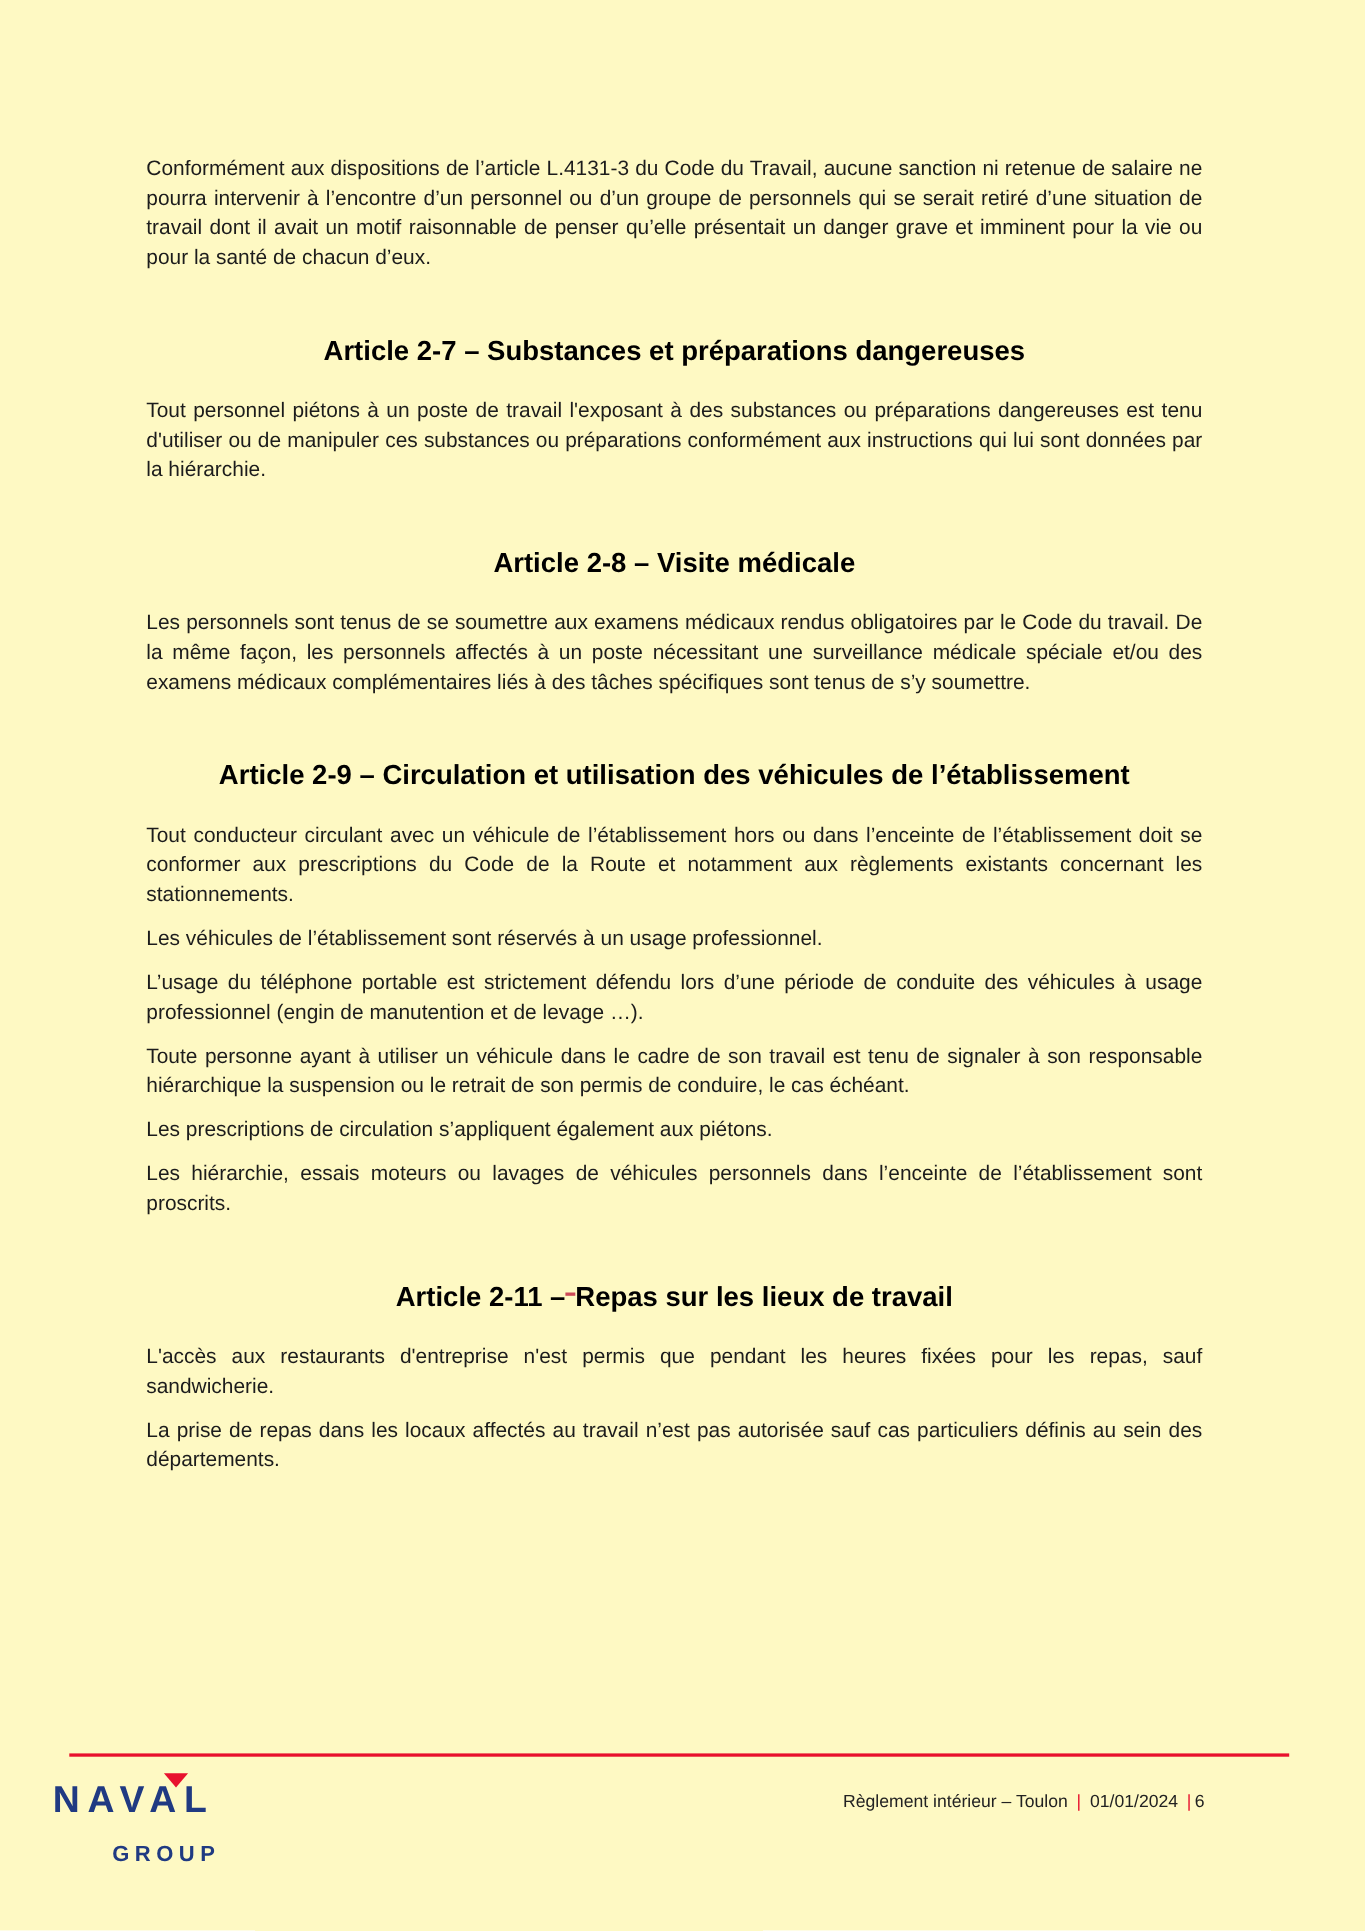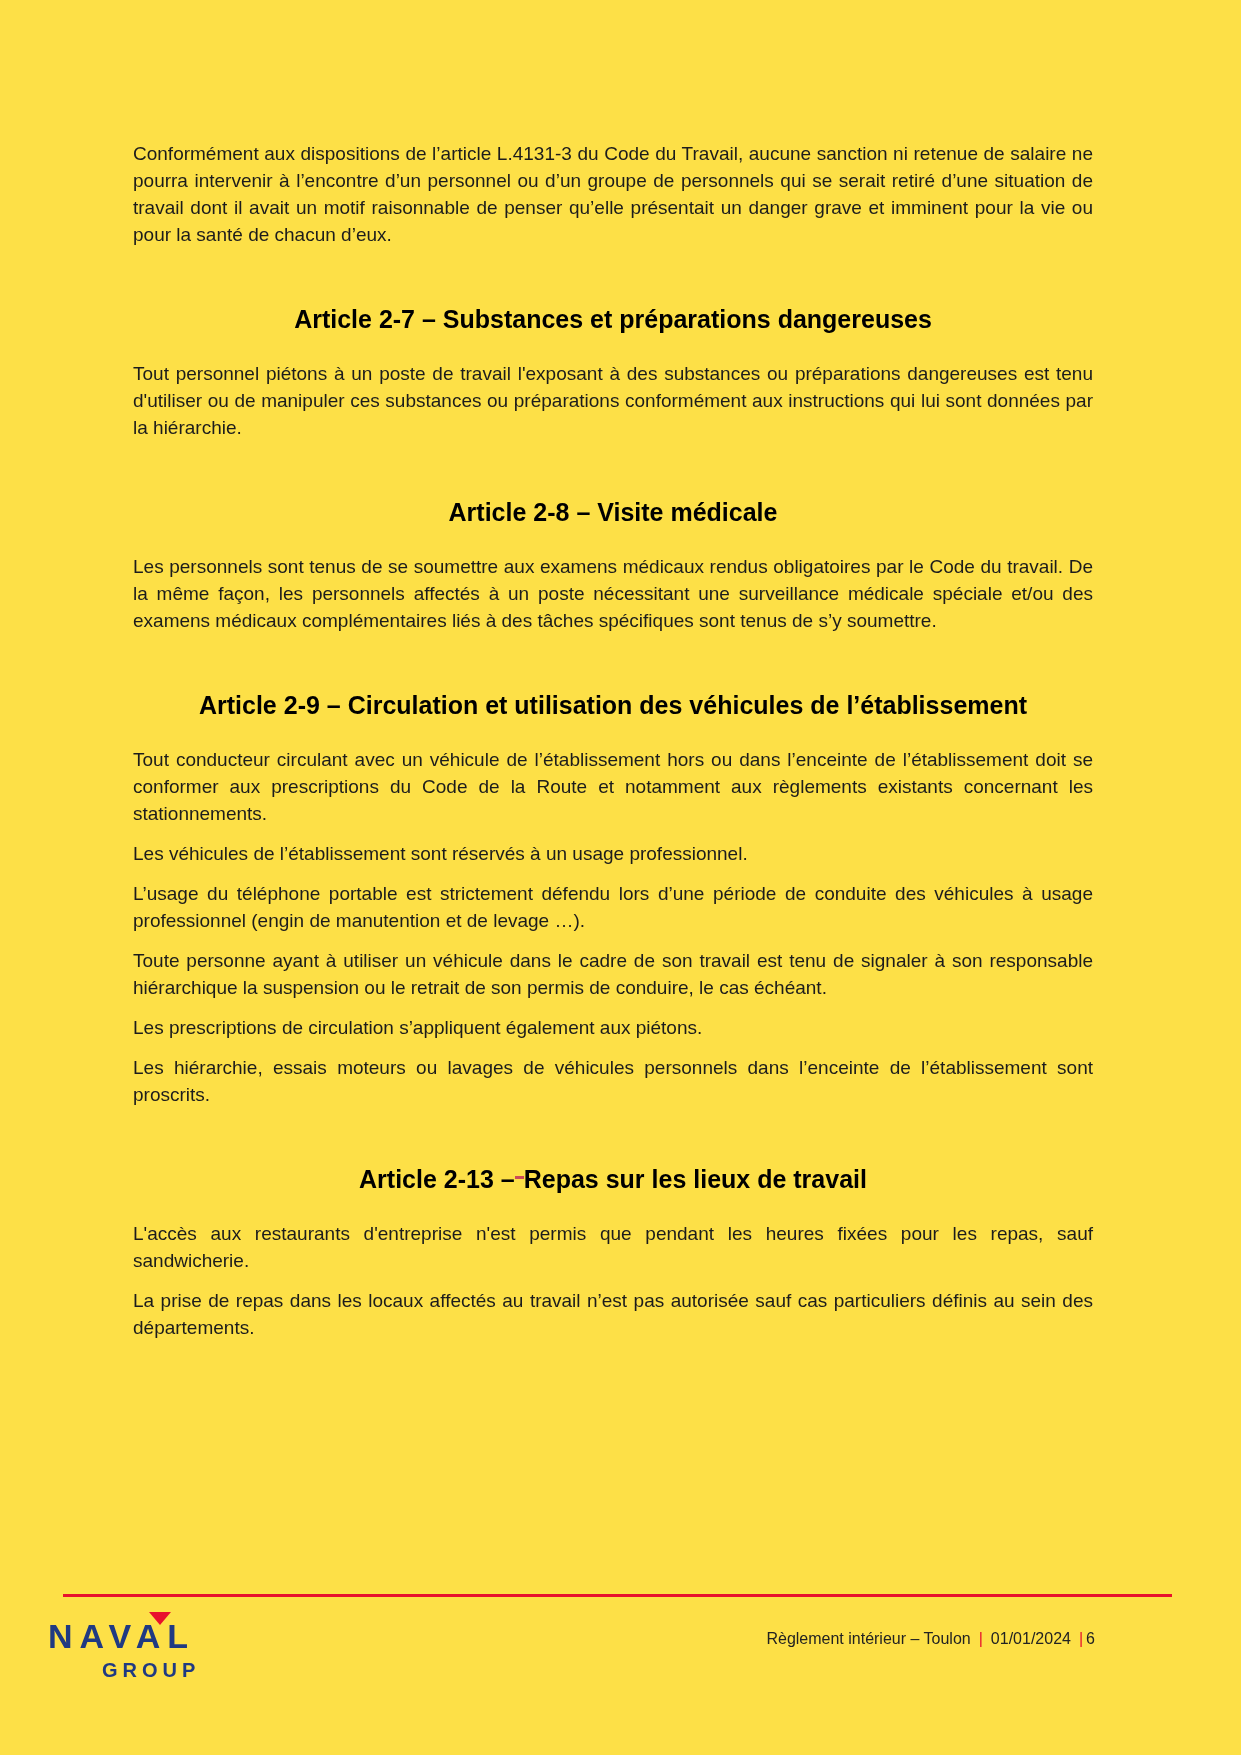--- a/index.html
+++ b/index.html
@@ -4,21 +4,21 @@
 <style>
   html, body {
     margin: 0;
     padding: 0;
     background: #ffffff;
   }
   .page {
     position: relative;
     width: 1241px;
     height: 1755px;
-    background: #fde047;
+    background: #fef9c3;
     overflow: hidden;
     font-family: "Liberation Sans", sans-serif;
   }
   .content {
     position: absolute;
     left: 133px;
     top: 140px;
     width: 960px;
   }
   .body-text {
@@ -70,21 +70,21 @@
     position: absolute;
     left: 101px;
     top: -3px;
     width: 0;
     height: 0;
     border-left: 11px solid transparent;
     border-right: 11px solid transparent;
     border-top: 13px solid #e8112d;
   }
   .logo-group {
-    margin-top: 3px;
+    margin-top: 19px;
     margin-left: 54px;
     font-size: 20px;
     line-height: 20px;
     font-weight: bold;
     letter-spacing: 5px;
     color: #203a82;
   }
   .footer-text {
     position: absolute;
     right: 146px;
@@ -131,21 +131,21 @@
       <p class="body-text">Tout conducteur circulant avec un véhicule de l’établissement hors ou dans l’enceinte de l’établissement doit se conformer aux prescriptions du Code de la Route et notamment aux règlements existants concernant les stationnements.</p>
       <p class="body-text">Les véhicules de l’établissement sont réservés à un usage professionnel.</p>
       <p class="body-text">L’usage du téléphone portable est strictement défendu lors d’une période de conduite des véhicules à usage professionnel (engin de manutention et de levage …).</p>
       <p class="body-text">Toute personne ayant à utiliser un véhicule dans le cadre de son travail est tenu de signaler à son responsable hiérarchique la suspension ou le retrait de son permis de conduire, le cas échéant.</p>
       <p class="body-text">Les prescriptions de circulation s’appliquent également aux piétons.</p>
       <p class="body-text">Les hiérarchie, essais moteurs ou lavages de véhicules personnels dans l’enceinte de l’établissement sont proscrits.</p>
     </section>
 
     <section>
       <h2 class="article-heading">
-        <span>Article 2-13 –</span><span class="rev-mark"></span><span>Repas sur les lieux de travail</span>
+        <span>Article 2-11 –</span><span class="rev-mark"></span><span>Repas sur les lieux de travail</span>
       </h2>
       <p class="body-text">L'accès aux restaurants d'entreprise n'est permis que pendant les heures fixées pour les repas, sauf sandwicherie.</p>
       <p class="body-text">La prise de repas dans les locaux affectés au travail n’est pas autorisée sauf cas particuliers définis au sein des départements.</p>
     </section>
 
   </div>
 
   <div class="footer-rule"></div>
 
   <div class="logo">

